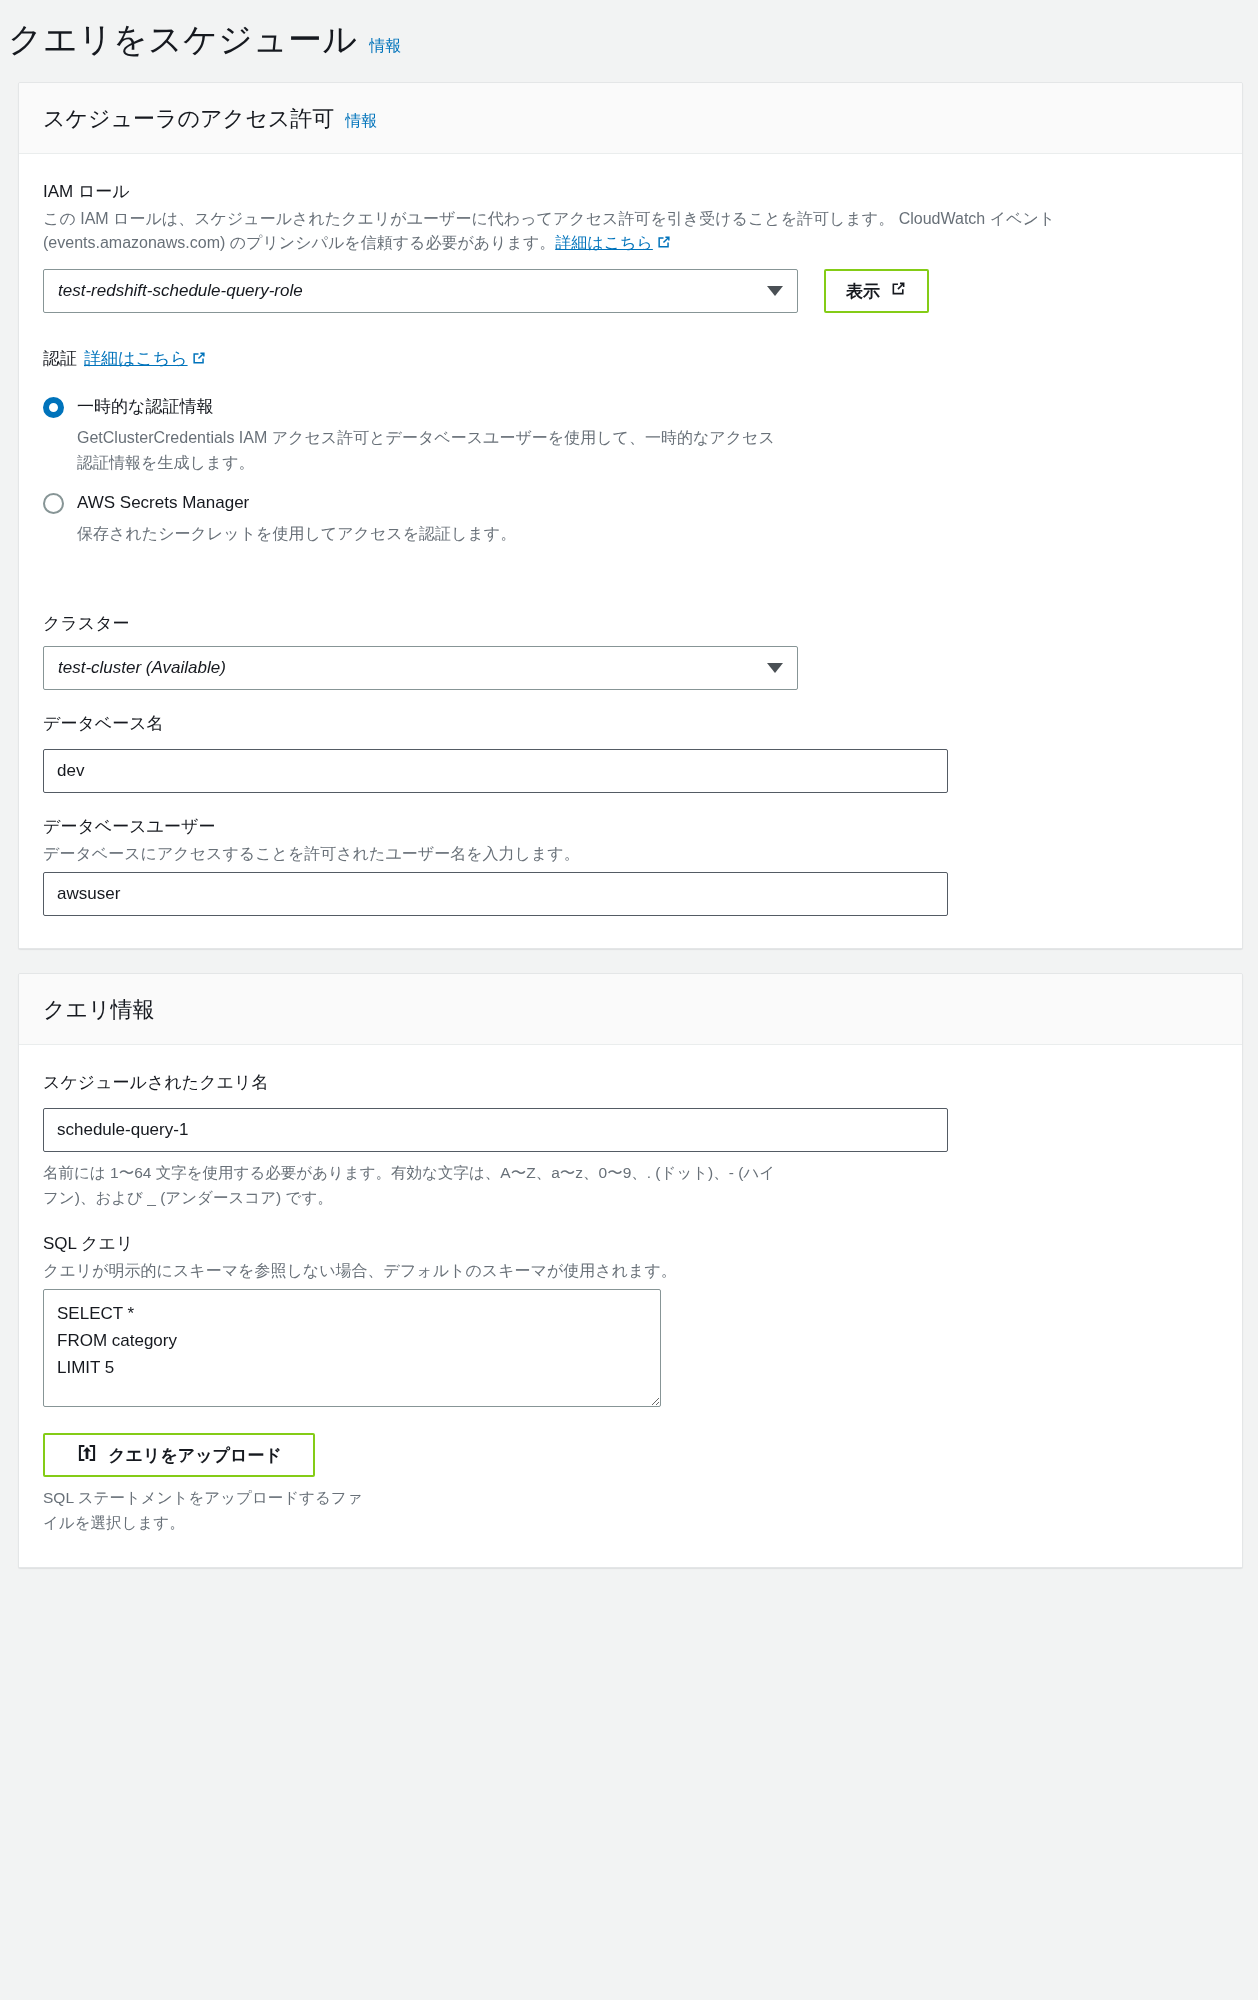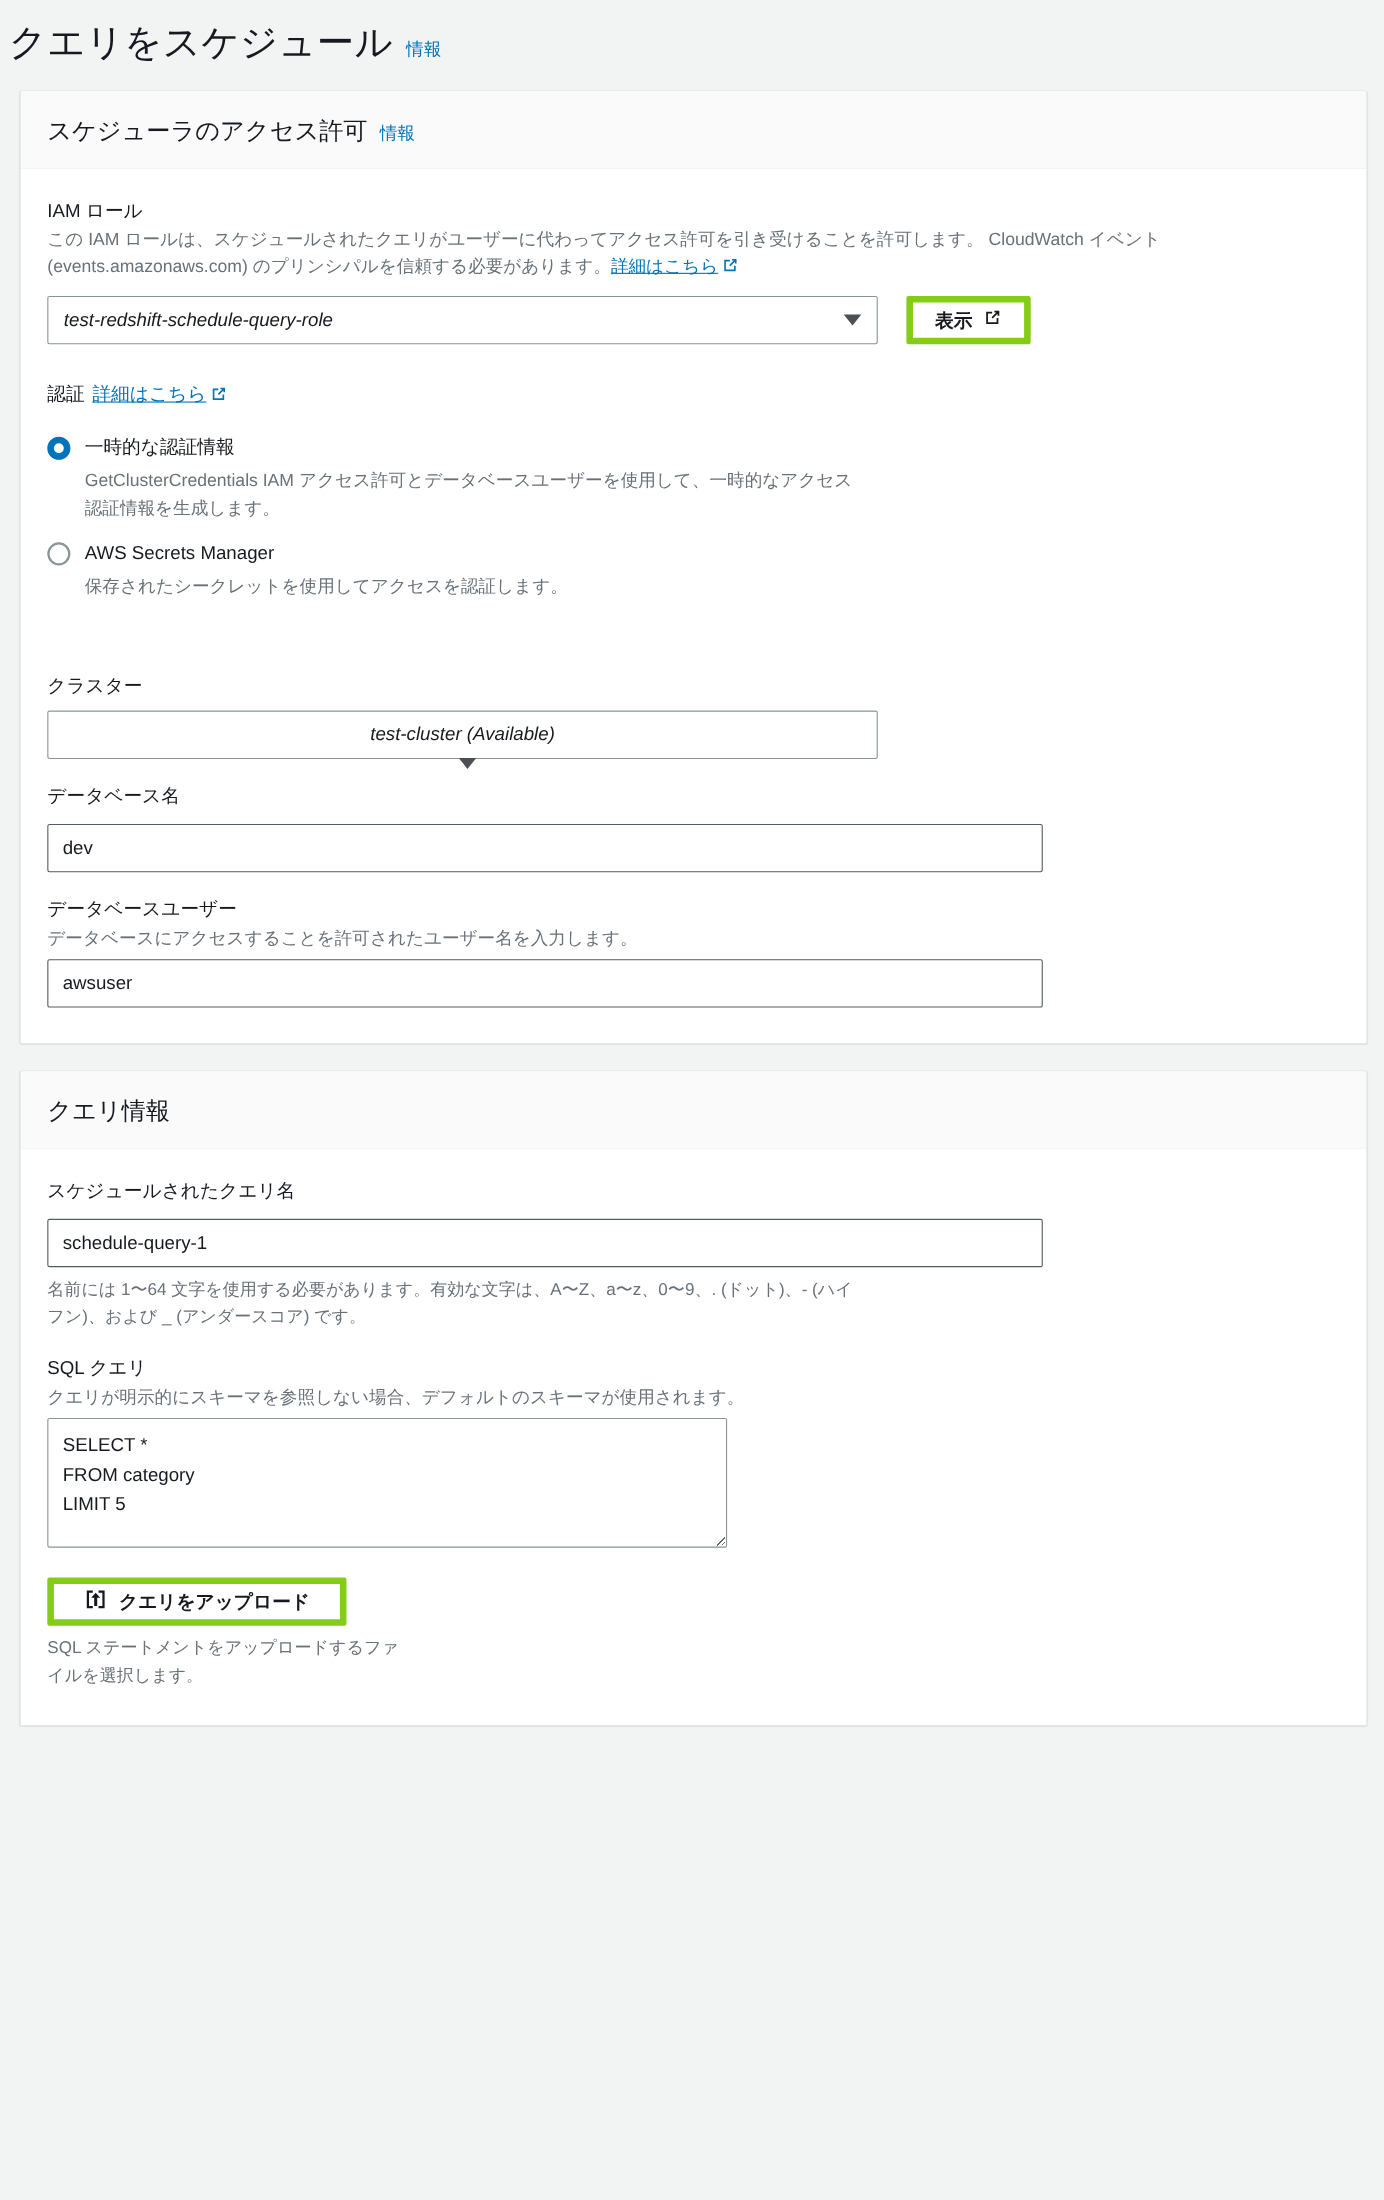--- a/index.html
+++ b/index.html
@@ -123,21 +123,21 @@
     border-left: 8px solid transparent;
     border-right: 8px solid transparent;
     border-top: 10px solid #4a5055;
     margin-left: 8px;
   }
 
   .btn {
     height: 44px;
     min-width: 80px;
     padding: 0 20px;
-    border: 6px solid #84cc16;
+    border: 2px solid #84cc16;
     border-radius: 2px;
     background: #ffffff;
     color: #16191f;
     font-size: 17px;
     font-weight: 700;
     font-family: inherit;
     display: inline-flex;
     align-items: center;
     justify-content: center;
     gap: 10px;
@@ -212,21 +212,21 @@
   }
   .radio-desc {
     font-size: 16px;
     line-height: 25px;
     color: #687078;
     margin: 0 0 14px 34px;
     max-width: 700px;
   }
   .spacer-lg { height: 52px; }
   .mt-22 { margin-top: 22px; }
-  .mt-10 { margin-top: 10px; flex-direction: column; }
+  .mt-10 { margin-top: 10px; }
 
   .help-small {
     font-size: 15.5px;
     line-height: 25px;
     color: #687078;
     margin-top: 8px;
     max-width: 740px;
   }
   .help-narrow { max-width: 320px; }
 </style>

